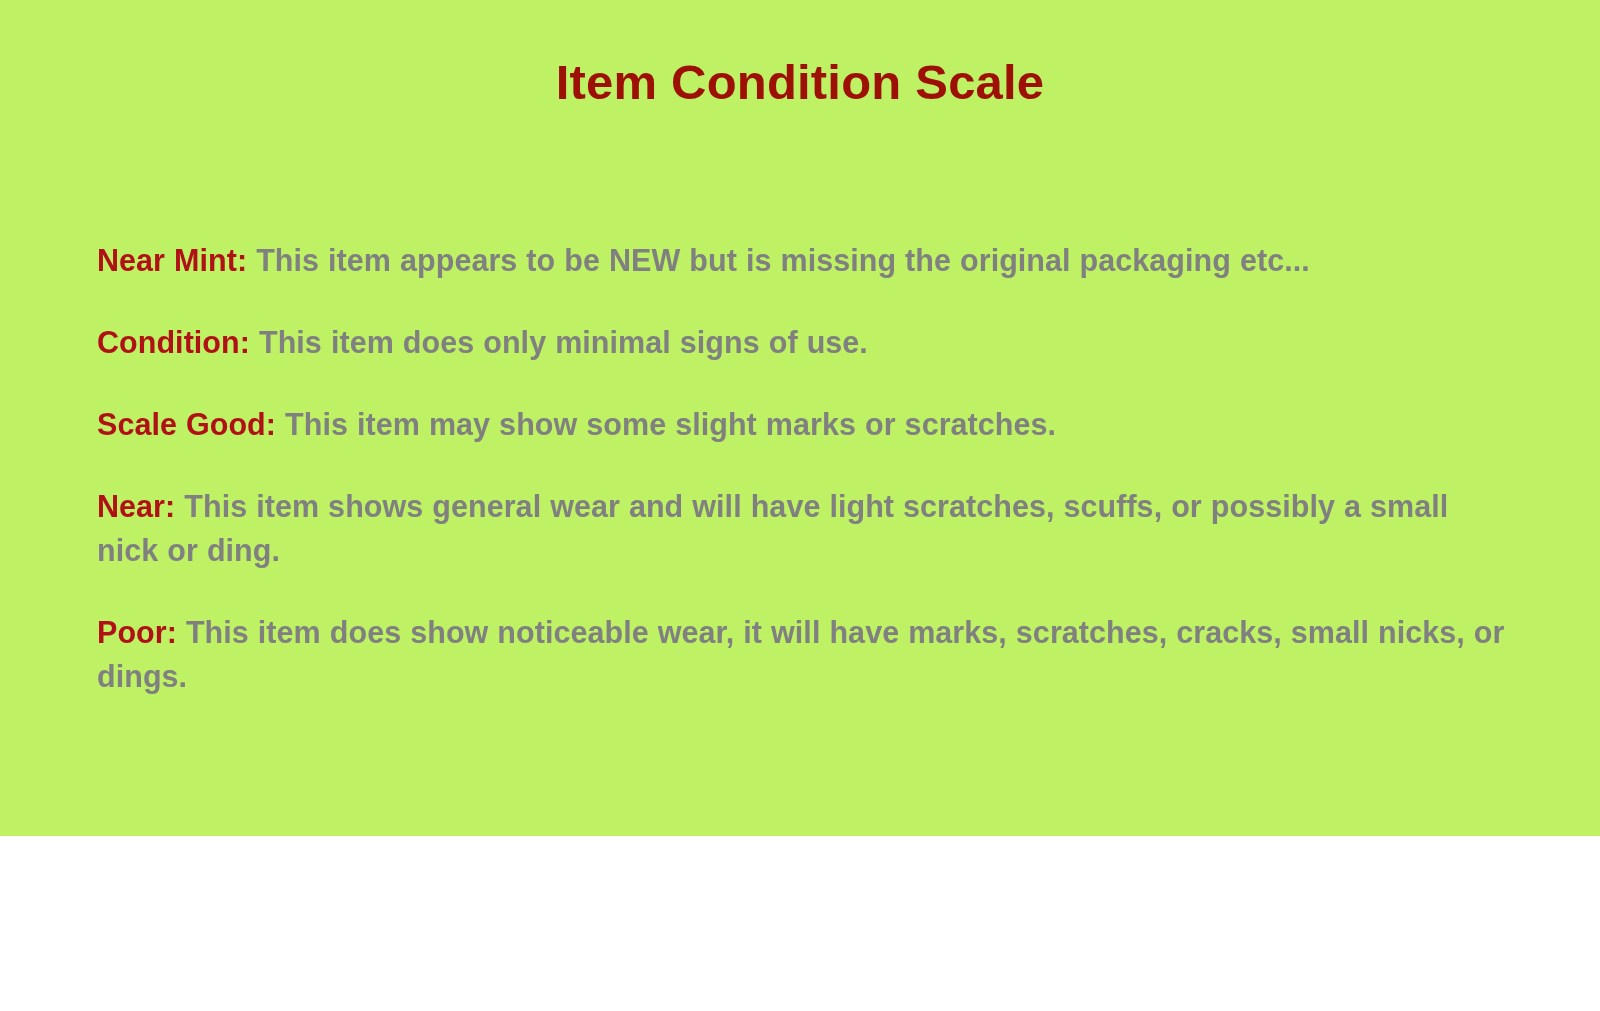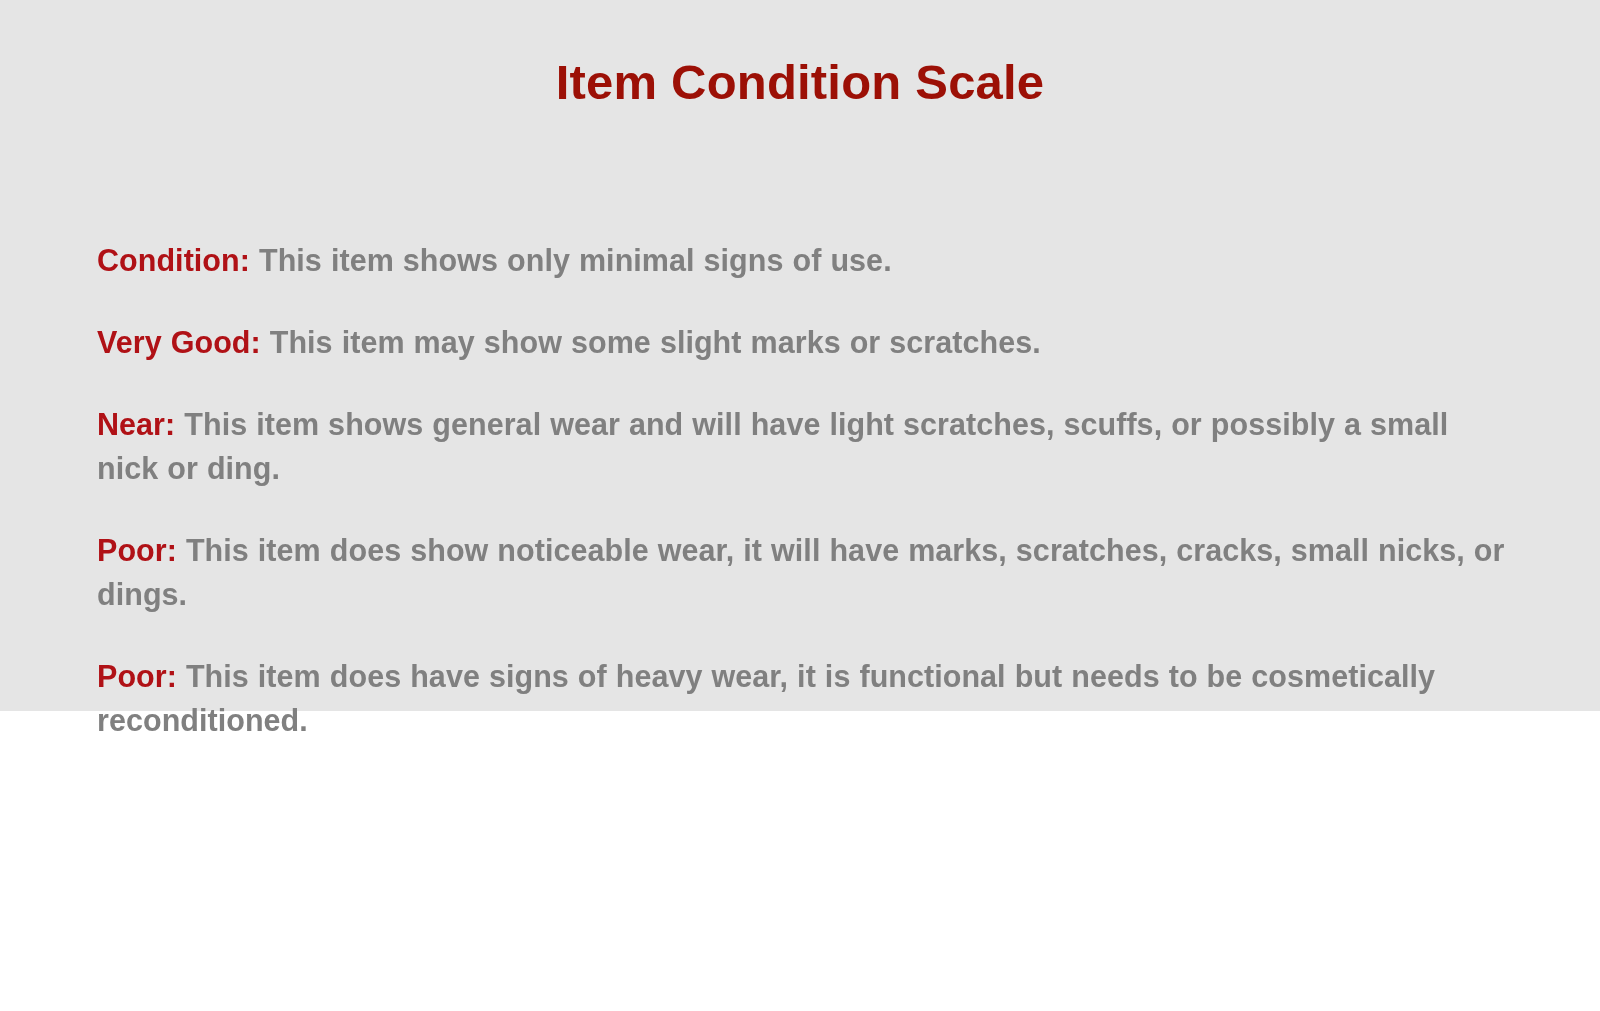--- a/index.html
+++ b/index.html
@@ -11,22 +11,22 @@
     width: 1600px;
     height: 1011px;
     overflow: hidden;
     font-family: "Liberation Sans", sans-serif;
     -webkit-font-smoothing: antialiased;
   }
 
   .slide {
     position: relative;
     width: 1600px;
-    height: 711px;
-    background: #e5e5e5;
+    height: 836px;
+    background: #bef264;
     box-sizing: border-box;
   }
 
   .slide-title {
     position: absolute;
     left: 0;
     top: 56px;
     width: 1600px;
     text-align: center;
     font-size: 49px;
@@ -68,40 +68,40 @@
 </style>
 </head>
 <body>
 
 <div class="slide">
 
   <div class="slide-title">Item Condition Scale</div>
 
   <div class="body-block">
 
+    <p class="condition-item">
+      <span class="condition-label">Near Mint:</span>
+      <span class="condition-desc">This item appears to be NEW but is missing the original packaging etc...</span>
+    </p>
 
     <p class="condition-item">
       <span class="condition-label">Condition:</span>
-      <span class="condition-desc">This item shows only minimal signs of use.</span>
+      <span class="condition-desc">This item does only minimal signs of use.</span>
     </p>
 
     <p class="condition-item">
-      <span class="condition-label">Very Good:</span>
+      <span class="condition-label">Scale Good:</span>
       <span class="condition-desc">This item may show some slight marks or scratches.</span>
     </p>
 
     <p class="condition-item">
       <span class="condition-label">Near:</span>
       <span class="condition-desc">This item shows general wear and will have light scratches, scuffs, or possibly a small nick or ding.</span>
     </p>
 
     <p class="condition-item">
       <span class="condition-label">Poor:</span>
       <span class="condition-desc">This item does show noticeable wear, it will have marks, scratches, cracks, small nicks, or dings.</span>
     </p>
 
-    <p class="condition-item">
-      <span class="condition-label">Poor:</span>
-      <span class="condition-desc">This item does have signs of heavy wear, it is functional but needs to be cosmetically reconditioned.</span>
-    </p>
 
   </div>
 </div>
 
 </body></html>

